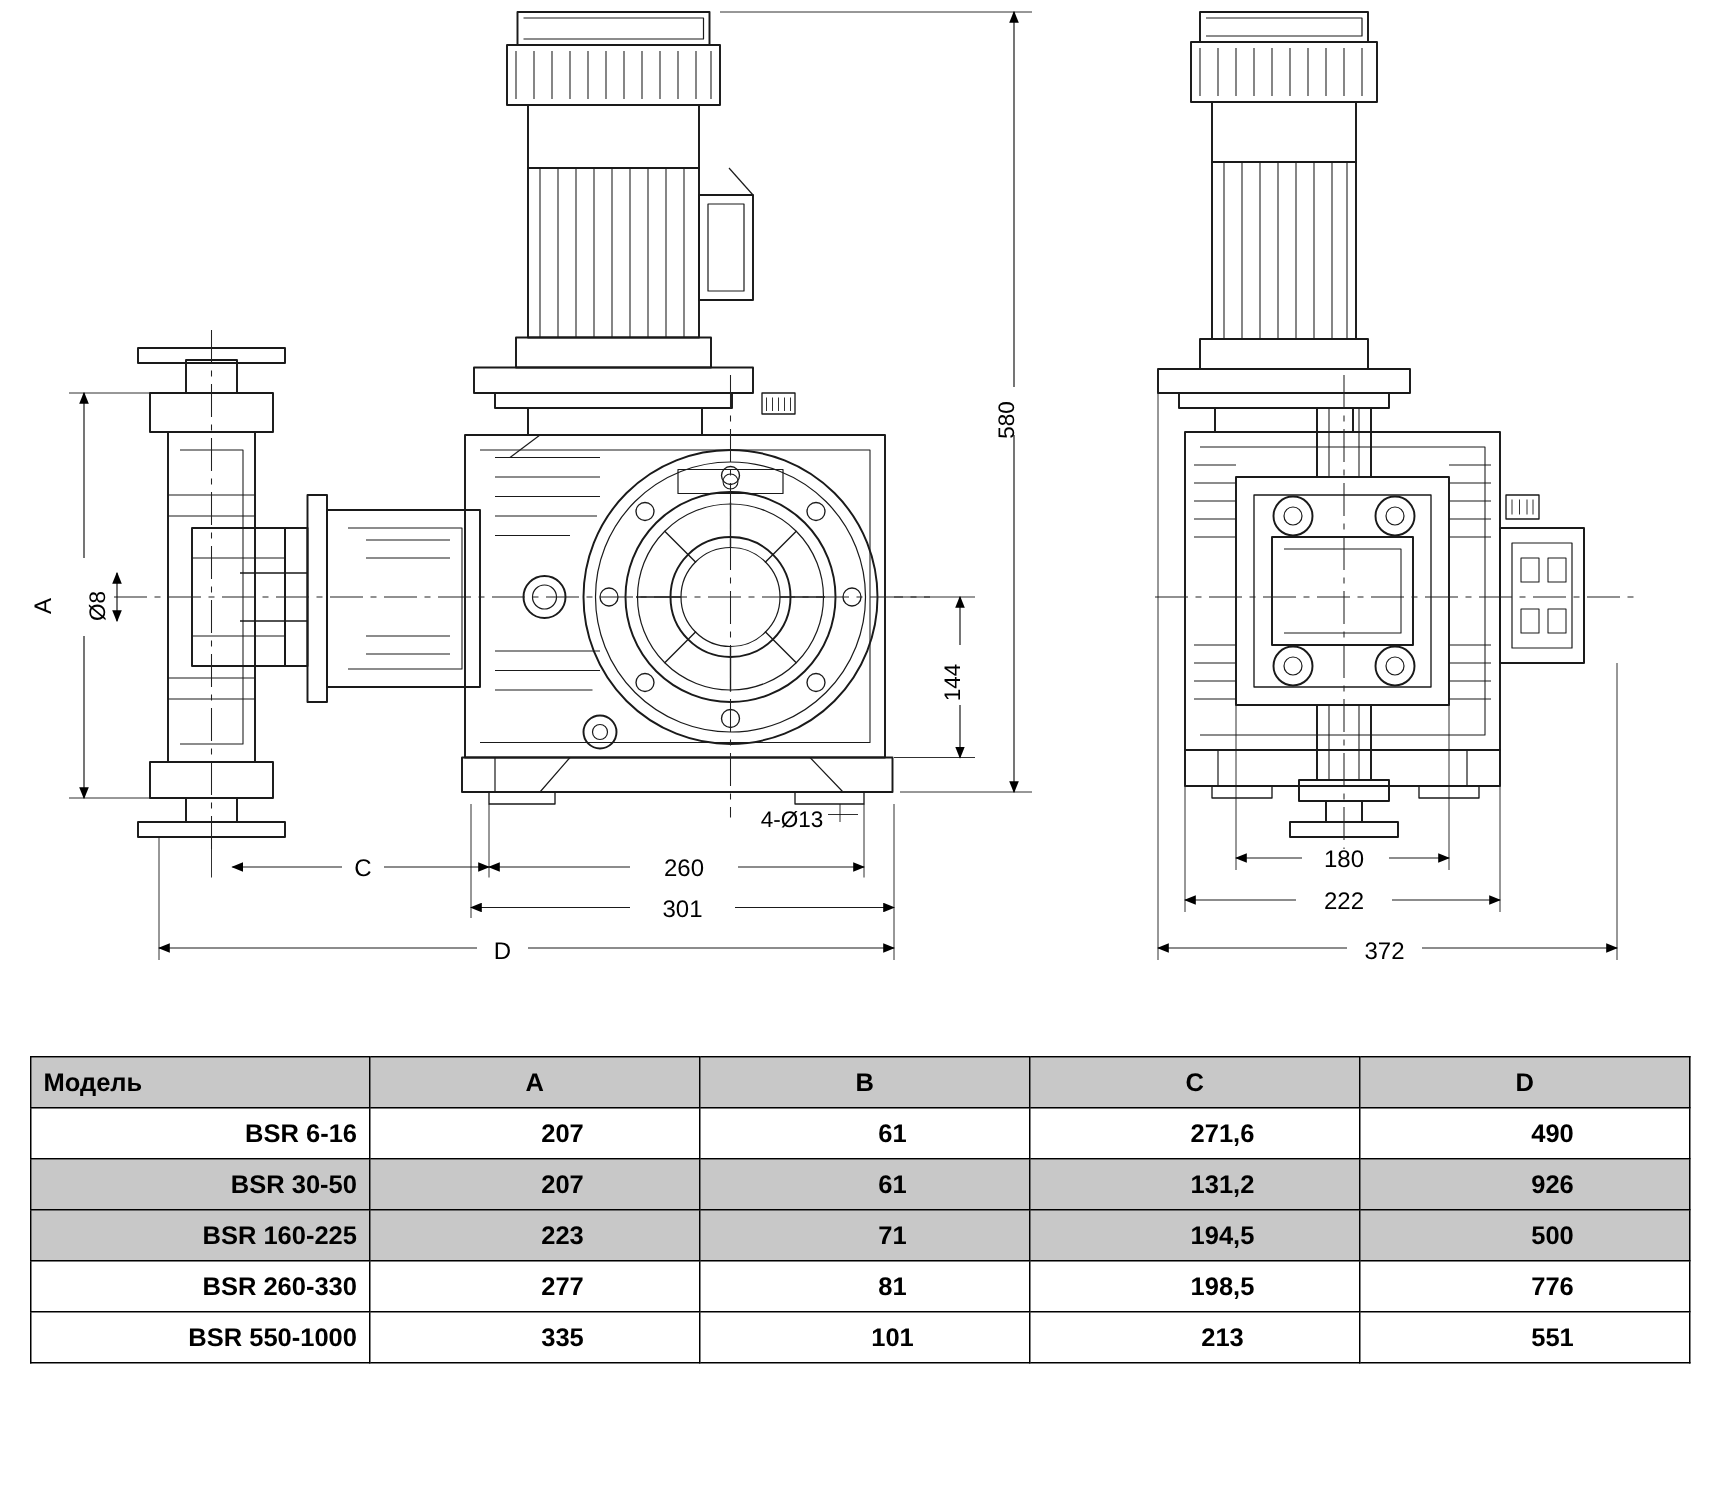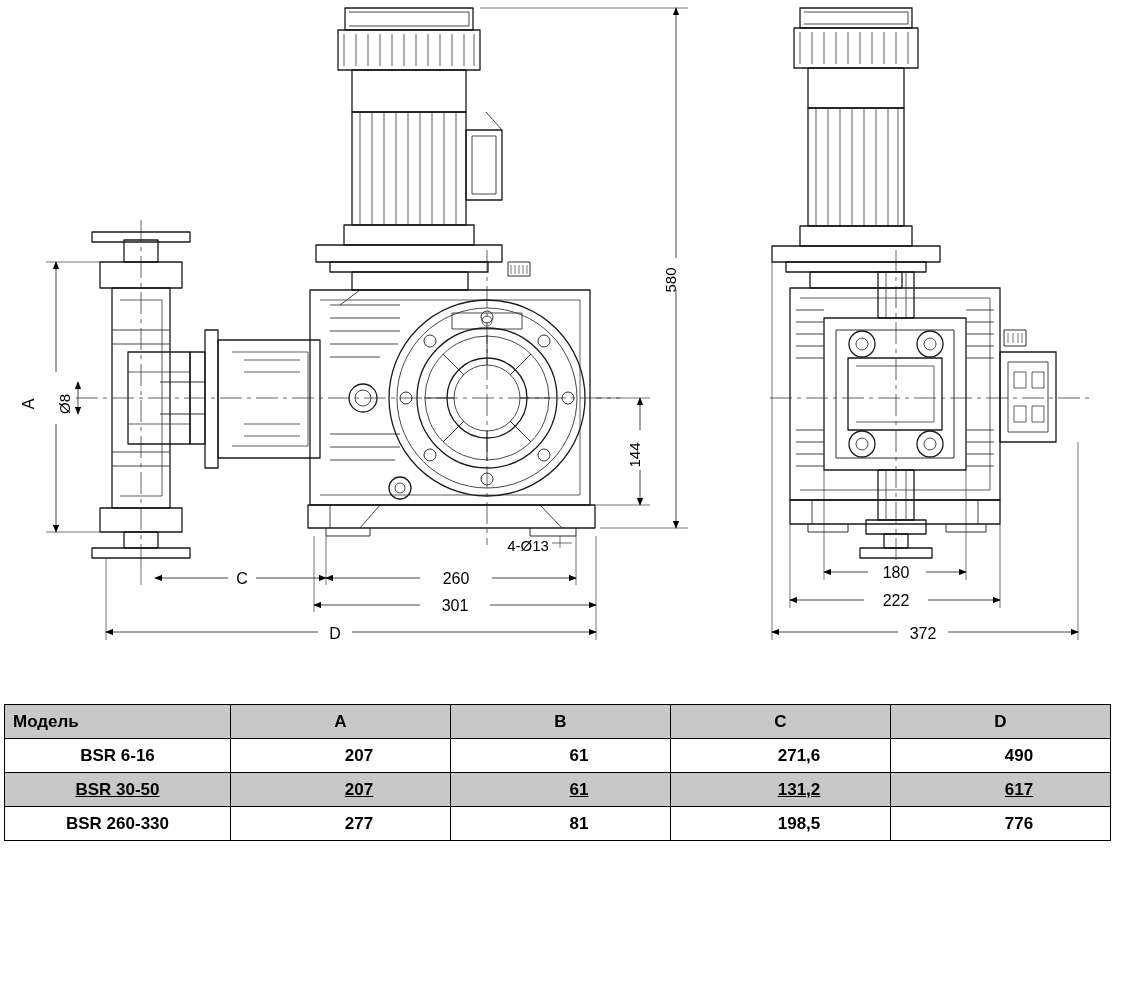--- a/index.html
+++ b/index.html
@@ -27,21 +27,21 @@
     top: 0;
     width: 1139px;
     height: 690px;
   }
   .drawing-area svg {
     display: block;
   }
   
   .spec-table-wrap {
     position: absolute;
-    left: 4px;
+    left: 20px;
     top: 704px;
     width: 1106px;
   }
   table.spec-table {
     border-collapse: collapse;
     width: 1106px;
     table-layout: fixed;
     font-size: 17px;
     font-weight: bold;
   }
@@ -53,29 +53,28 @@
   }
   table.spec-table th.head-model {
     text-align: left;
     background: #c8c8c8;
   }
   table.spec-table th.head-col {
     text-align: center;
     background: #c8c8c8;
   }
   table.spec-table td.model-cell {
-    text-align: center;
+    text-align: right;
   }
   table.spec-table td.val-cell {
     text-align: center;
     padding-left: 45px;
   }
   tr.shaded td {
     background: #c8c8c8;
-    text-decoration: underline;
   }
   tr.plain td {
     background: #ffffff;
   }
   col.c-model { width: 226px; }
   col.c-a { width: 220px; }
   col.c-b { width: 220px; }
   col.c-c { width: 220px; }
   col.c-d { width: 220px; }
 
@@ -368,26 +367,40 @@
           <td class="val-cell">207</td>
           <td class="val-cell">61</td>
           <td class="val-cell">271,6</td>
           <td class="val-cell">490</td>
         </tr>
         <tr class="shaded">
           <td class="model-cell">BSR 30-50</td>
           <td class="val-cell">207</td>
           <td class="val-cell">61</td>
           <td class="val-cell">131,2</td>
-          <td class="val-cell">617</td>
+          <td class="val-cell">926</td>
+        </tr>
+        <tr class="shaded">
+          <td class="model-cell">BSR 160-225</td>
+          <td class="val-cell">223</td>
+          <td class="val-cell">71</td>
+          <td class="val-cell">194,5</td>
+          <td class="val-cell">500</td>
         </tr>
         <tr class="plain">
           <td class="model-cell">BSR 260-330</td>
           <td class="val-cell">277</td>
           <td class="val-cell">81</td>
           <td class="val-cell">198,5</td>
           <td class="val-cell">776</td>
         </tr>
+        <tr class="plain">
+          <td class="model-cell">BSR 550-1000</td>
+          <td class="val-cell">335</td>
+          <td class="val-cell">101</td>
+          <td class="val-cell">213</td>
+          <td class="val-cell">551</td>
+        </tr>
       </tbody>
     </table>
   </div>
 
 </div>
 
 </body></html>

